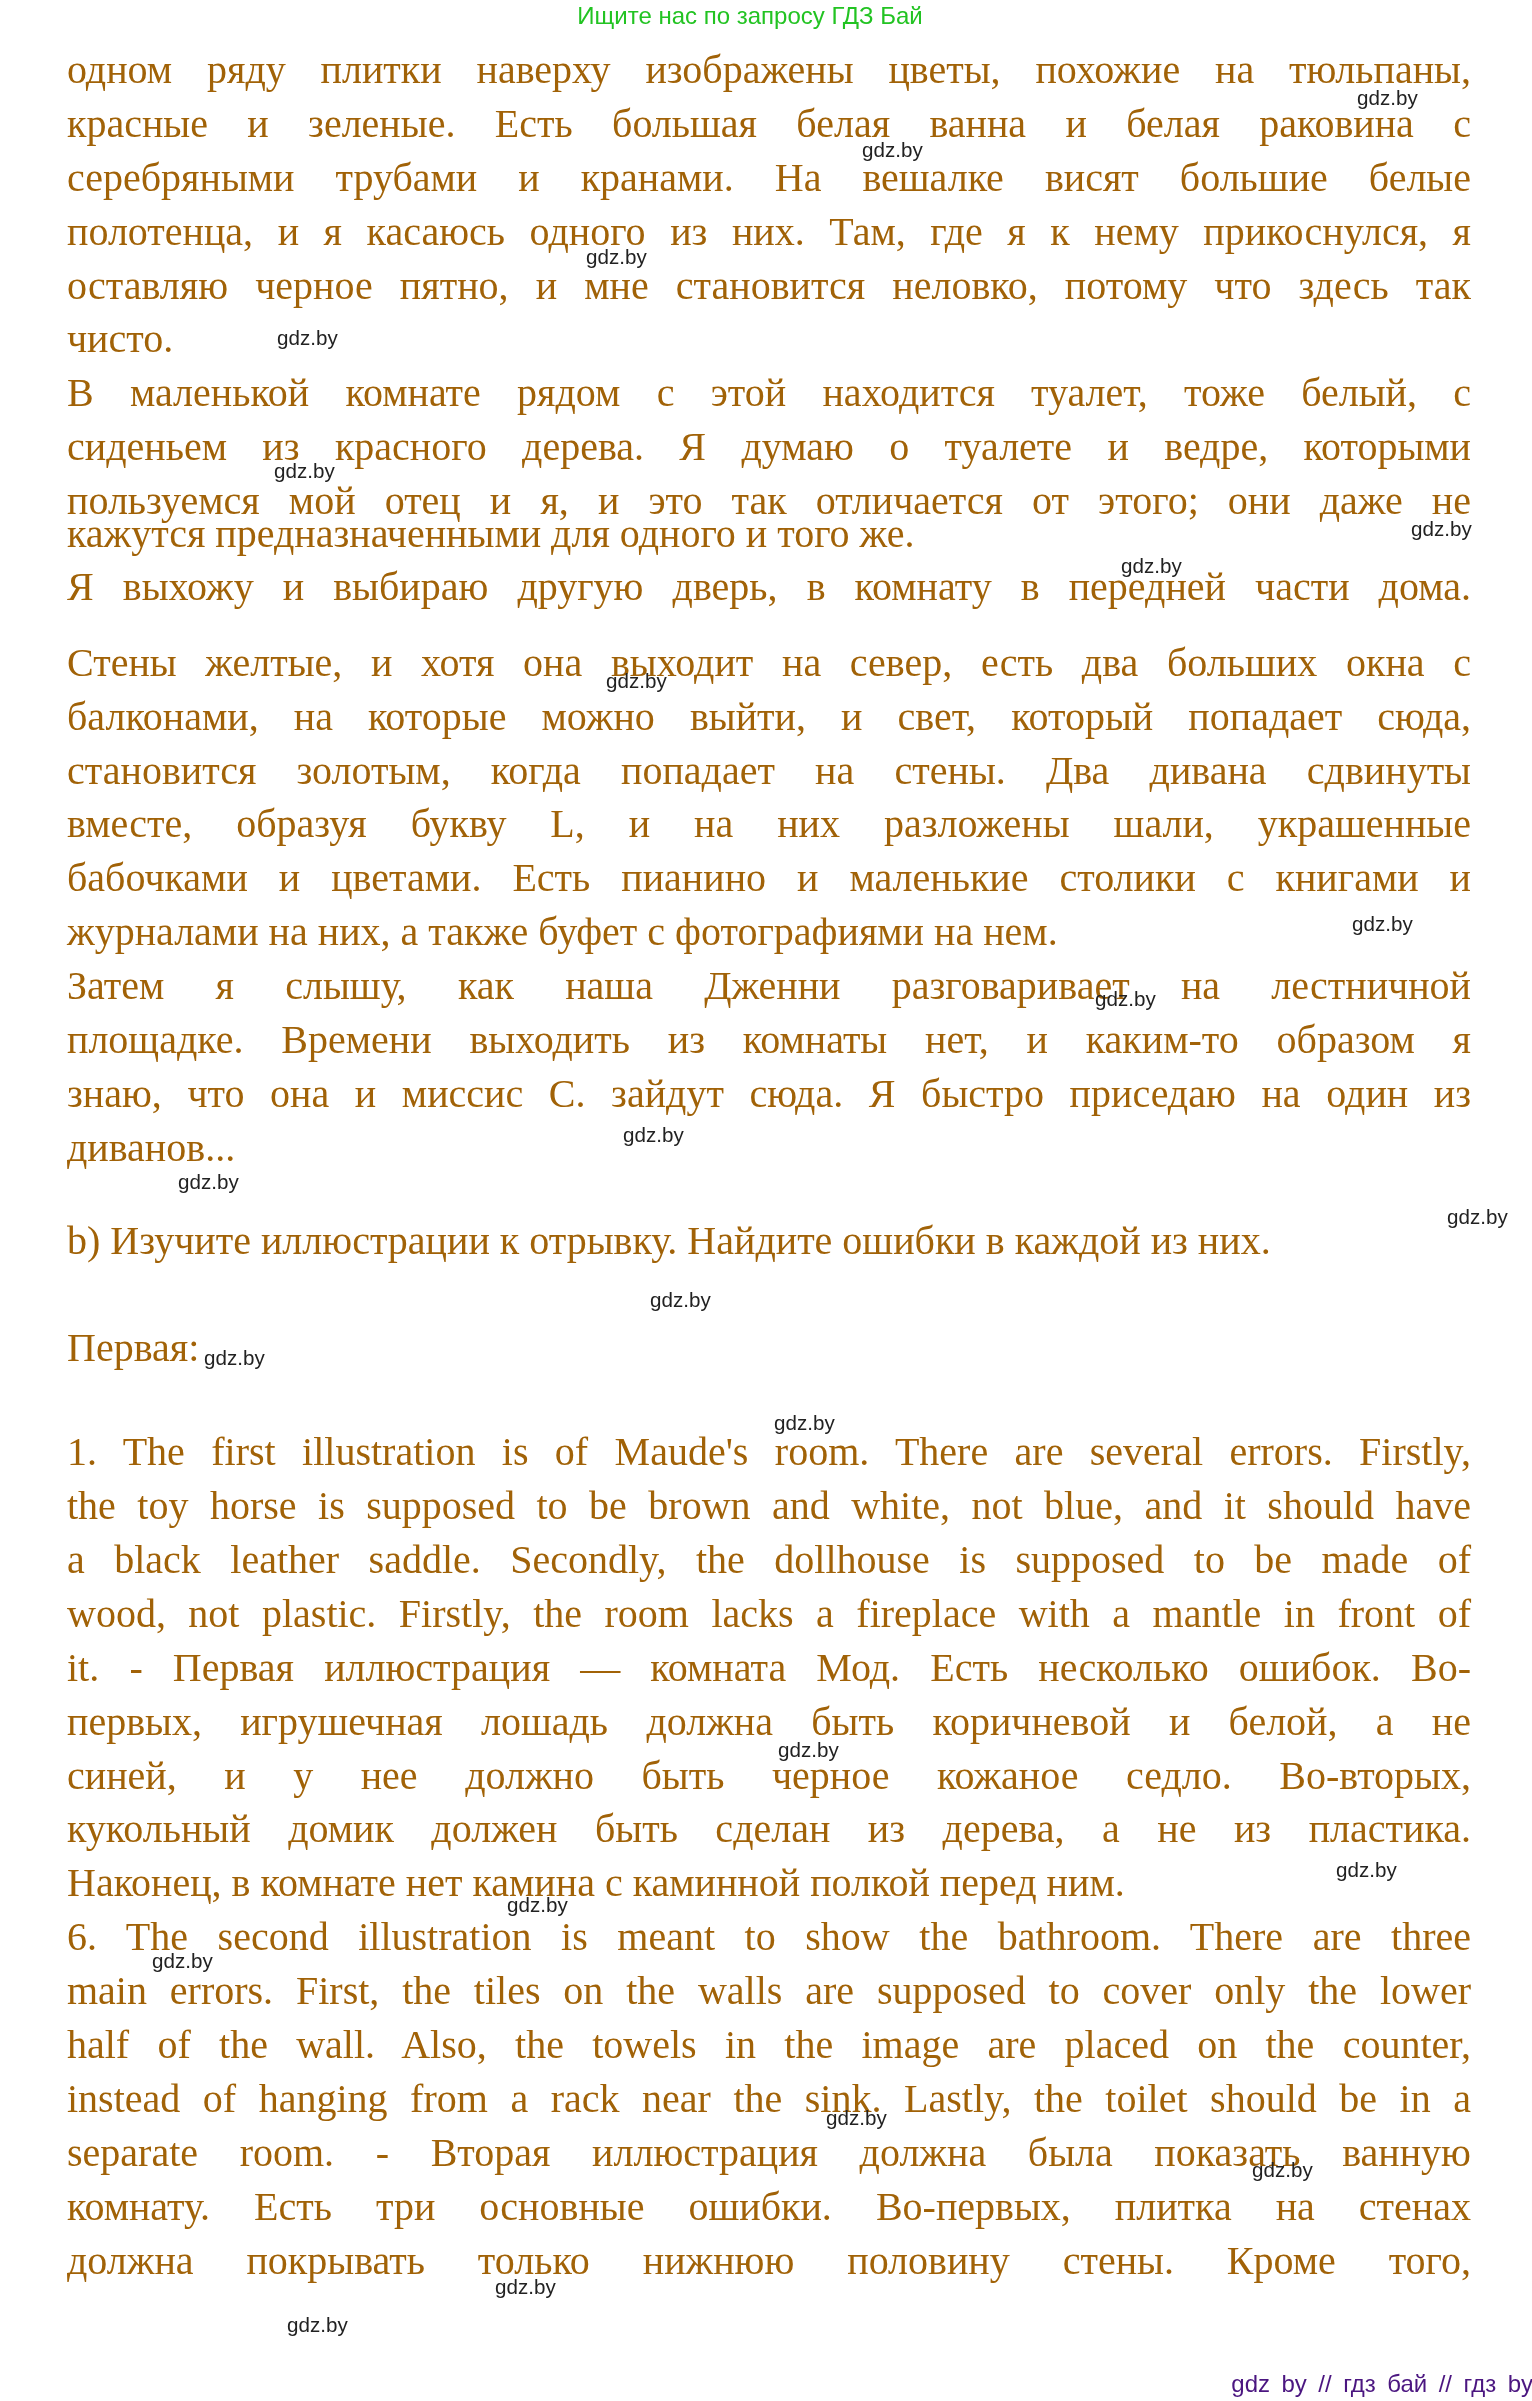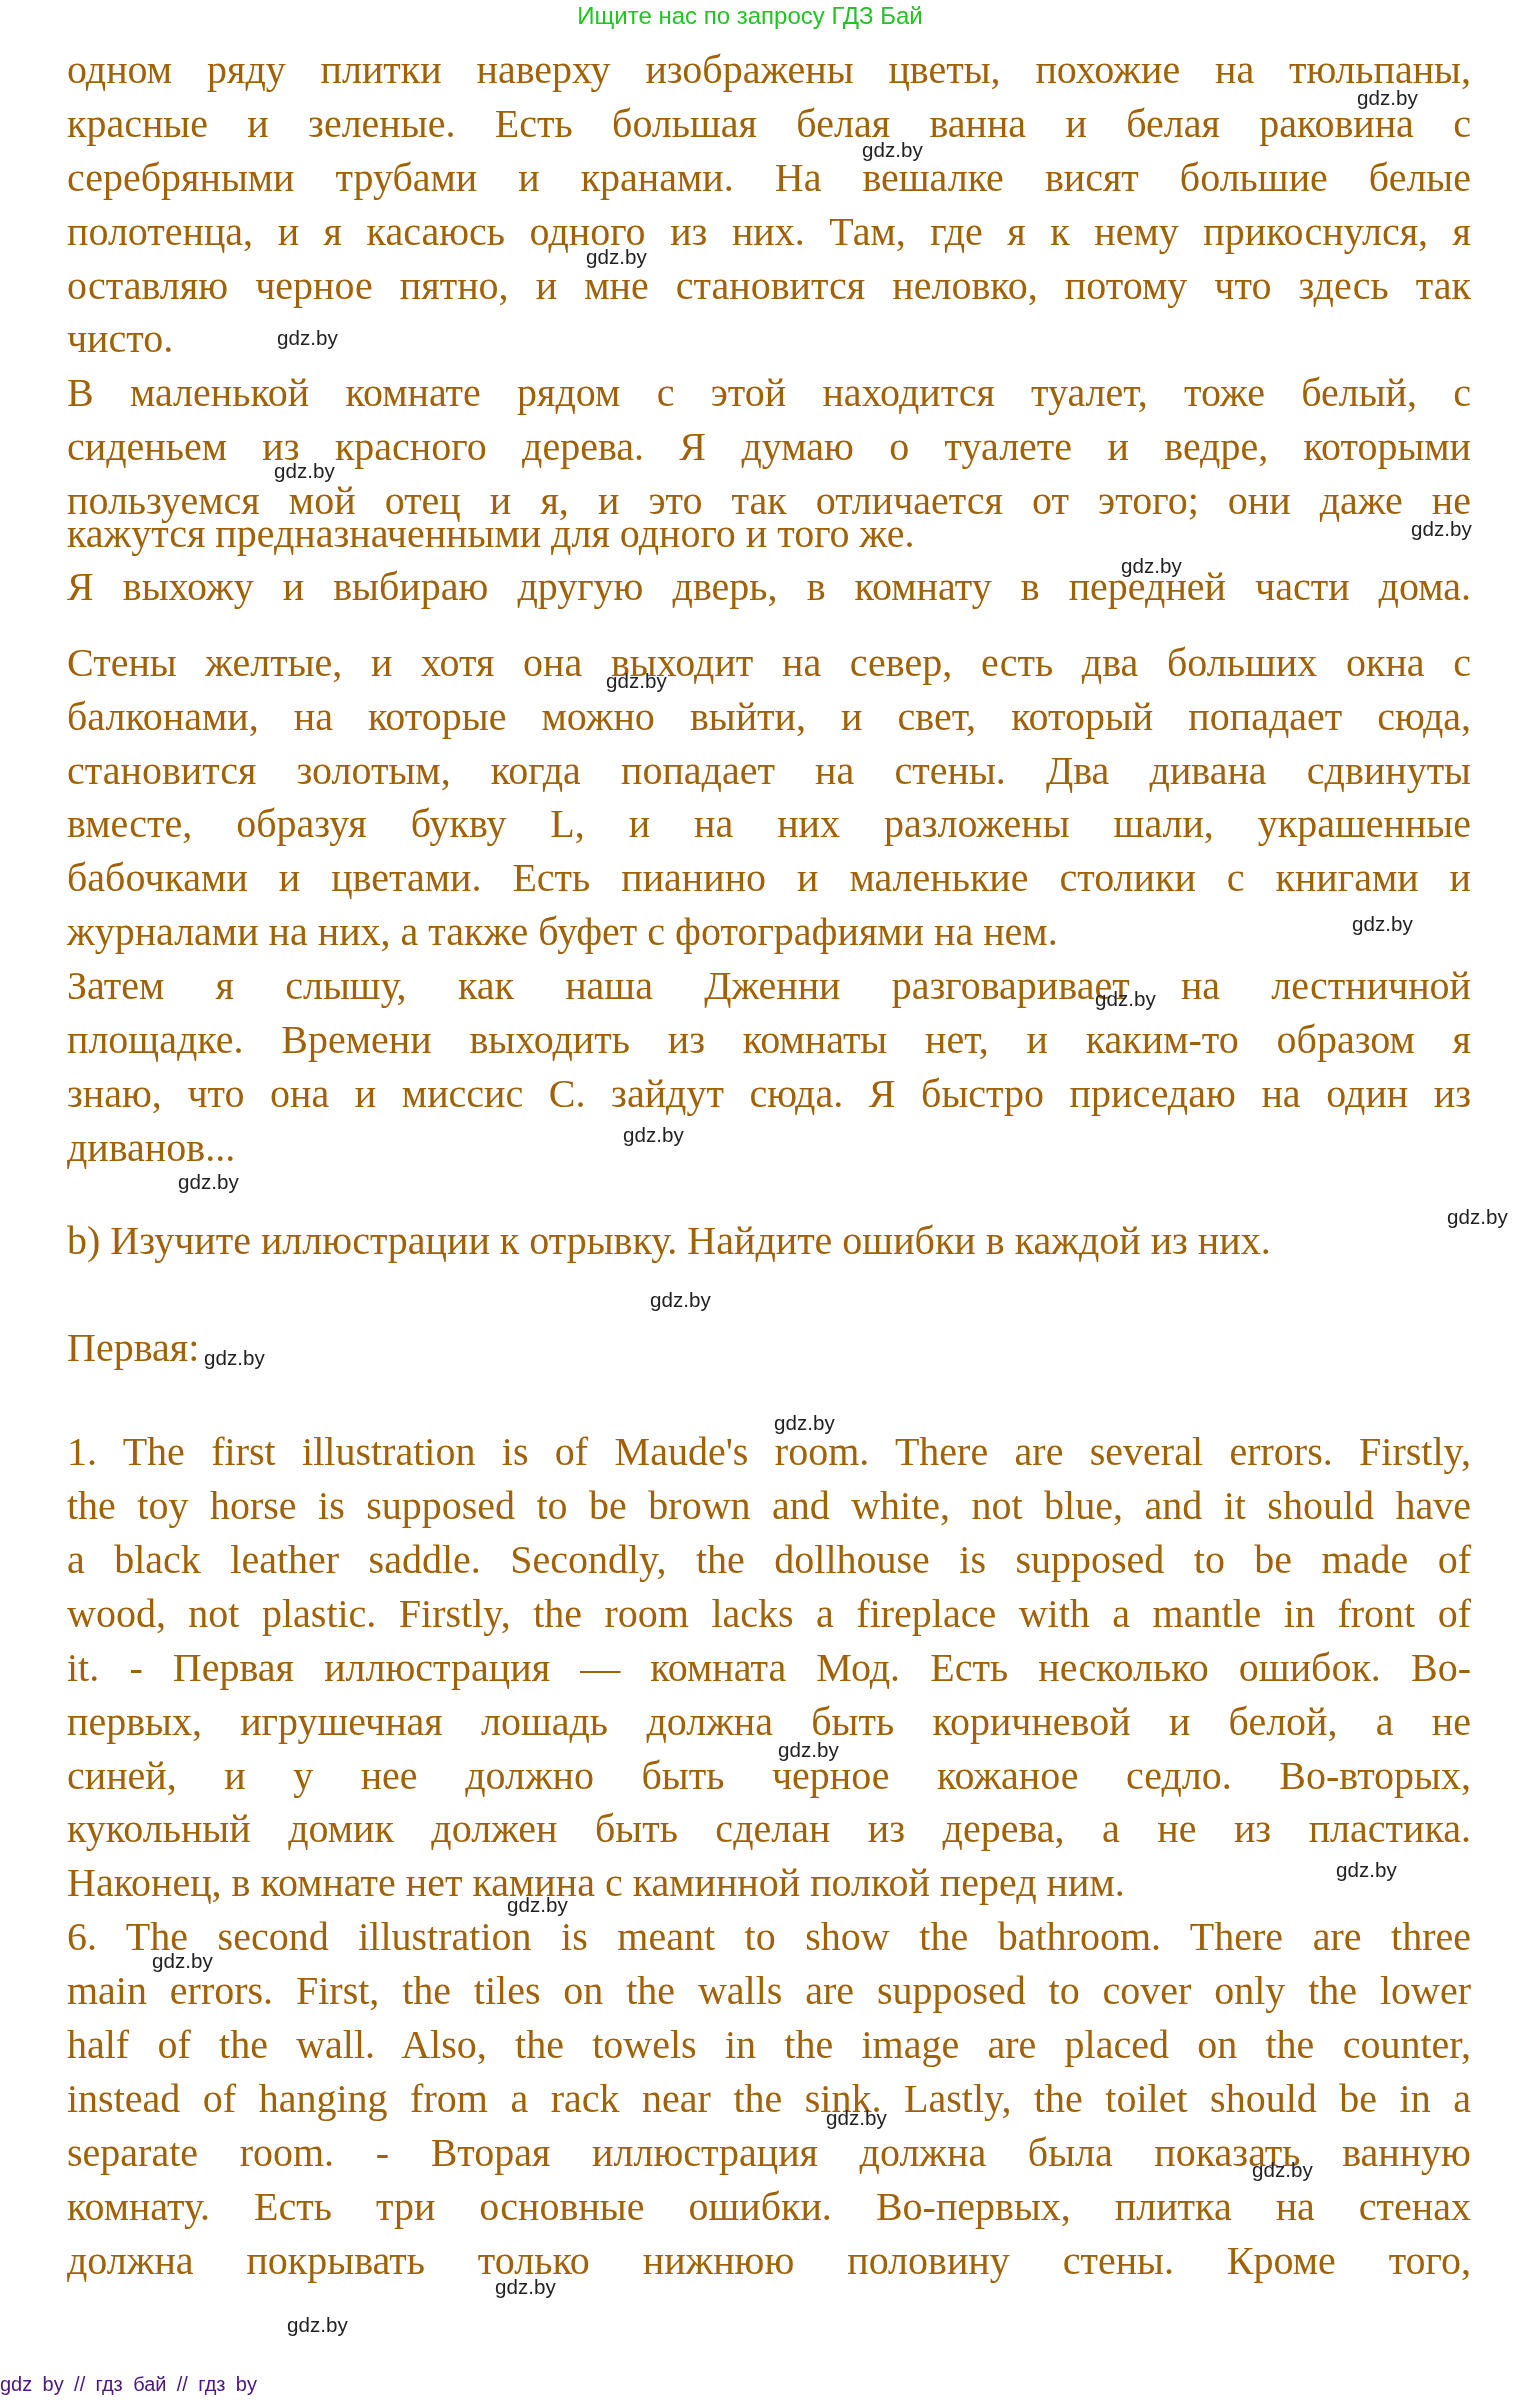--- a/index.html
+++ b/index.html
@@ -2,22 +2,22 @@
 <html style="font-size:12.7px"><head>
 <meta charset="utf-8">
 <style>
   html, body { margin: 0; padding: 0; background: #ffffff; }
   body { width: 1533px; height: 2401px; position: relative; overflow: hidden; }
   .header {
     position: absolute; top: 1.6px; left: 0; width: 1500px; text-align: center;
     font-family: "Liberation Sans", sans-serif; font-size: 24px; color: #22c322; line-height: 28.5px;
   }
   .footer {
-    position: absolute; top: 2370px; left: 0; width: 1533px; text-align: left;
-    font-family: "Liberation Sans", sans-serif; font-size: 20px; color: #4b1680; line-height: 28.5px;
+    position: absolute; top: 2370px; left: 0; width: 1533px; text-align: right;
+    font-family: "Liberation Sans", sans-serif; font-size: 24px; color: #4b1680; line-height: 28.5px;
     word-spacing: 4.8px;
   }
   .line {
     position: absolute; left: 67px; width: 1404px;
     font-family: "Liberation Serif", serif; font-size: 40px; line-height: 48px; color: #a16207;
     white-space: nowrap;
     text-align: justify; text-align-last: justify;
   }
   .line.last { text-align-last: left; }
   .wm {

